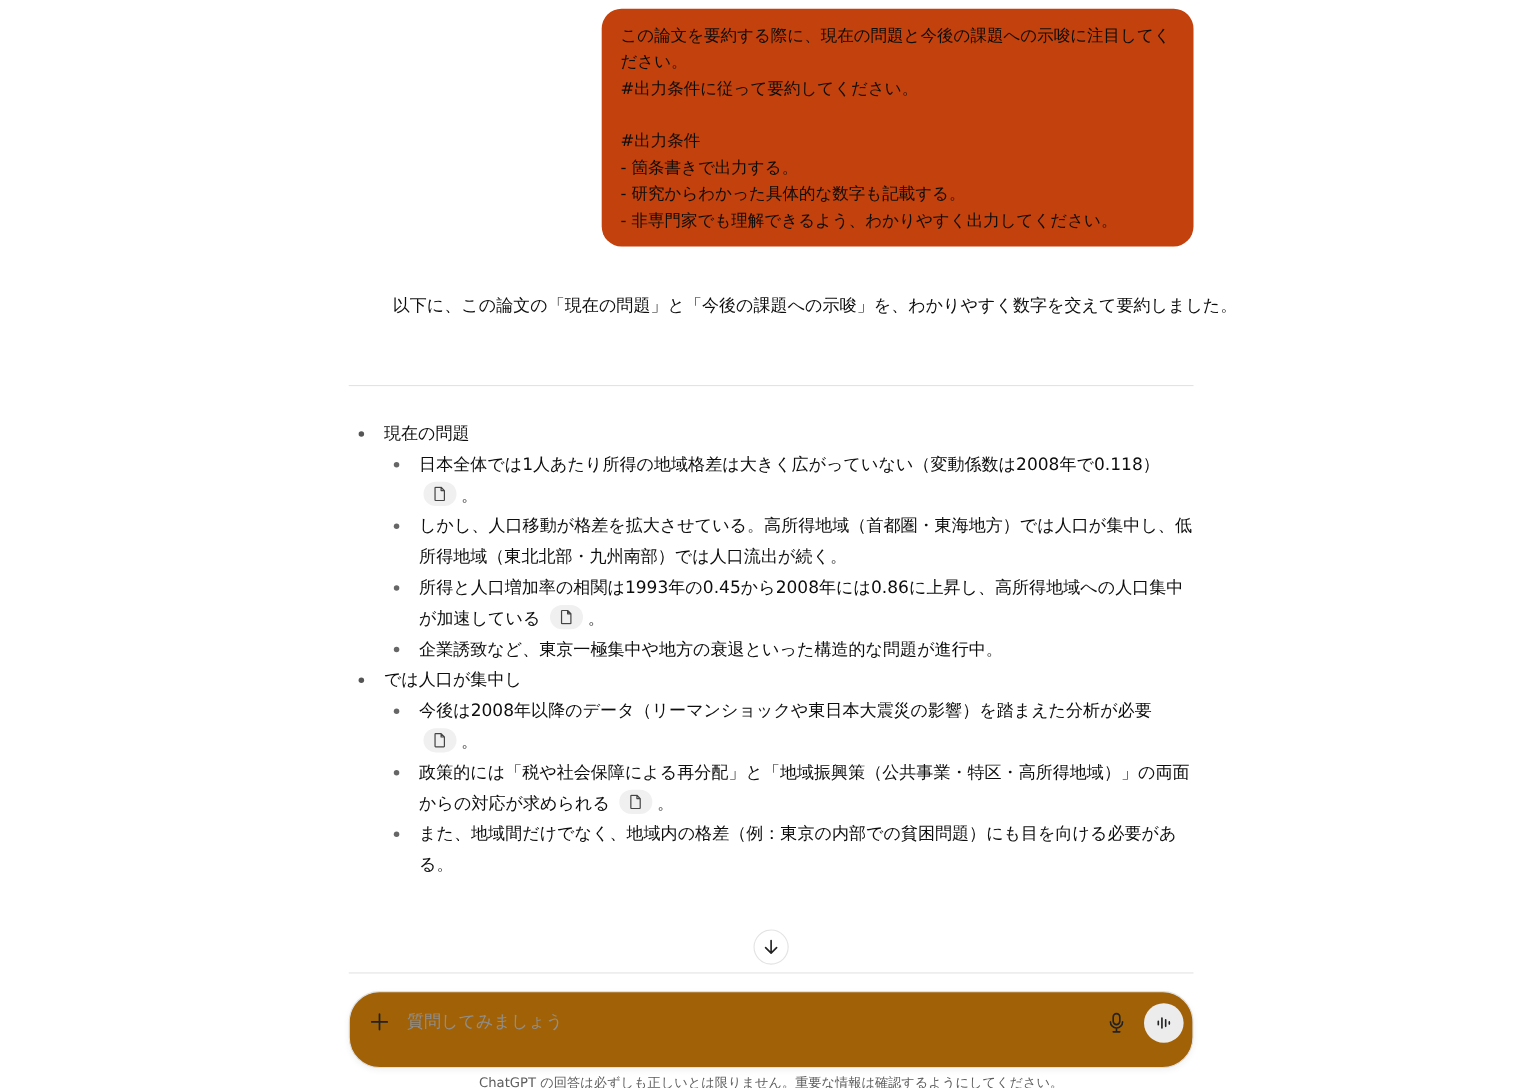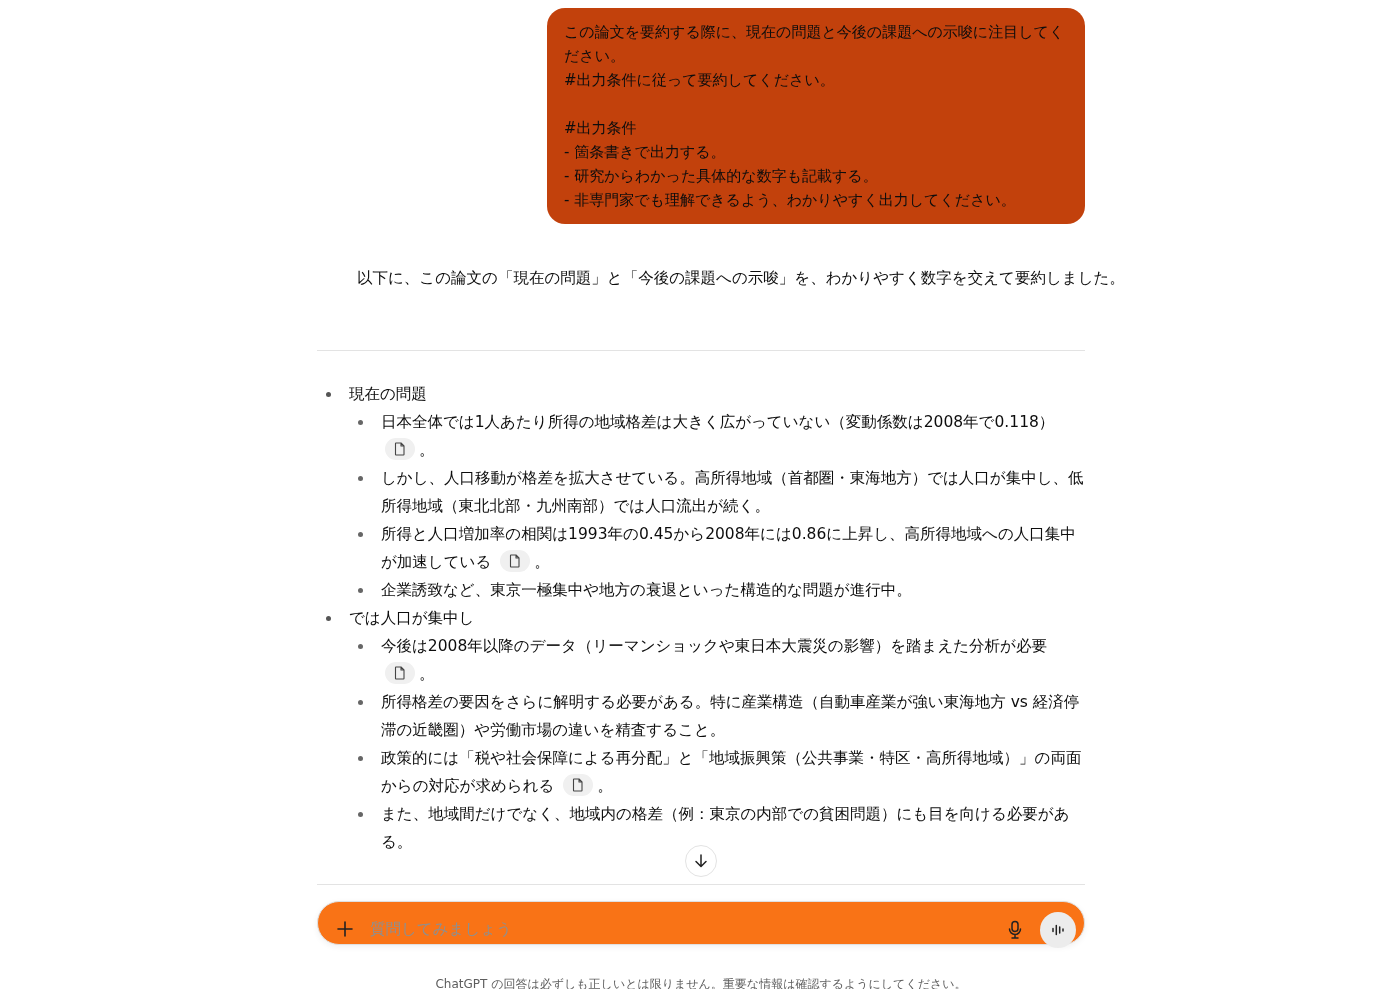--- a/index.html
+++ b/index.html
@@ -29,22 +29,22 @@
     vertical-align: middle; margin: 0 4px 0 4px; position: relative; top: -2px;
   }
   .cite svg { width: 12px; height: 14px; }
   .scroll-down {
     position: absolute; left: 685px; top: 845px; width: 32px; height: 32px;
     border-radius: 50%; border: 1px solid #e3e3e3; background: #fff;
     display: flex; align-items: center; justify-content: center;
   }
   .bottom-hr { position: absolute; left: 317px; top: 884px; width: 768px; height: 1px; background: #e3e3e3; }
   .composer {
-    position: absolute; left: 317px; top: 901px; width: 768px; height: 44px;
-    border: 1px solid #e0e0e0; border-radius: 28px; background: #f97316;
+    position: absolute; left: 317px; top: 901px; width: 768px; height: 70px;
+    border: 1px solid #e0e0e0; border-radius: 28px; background: #a16207;
     box-shadow: 0 2px 6px rgba(0,0,0,0.06);
   }
   .plus-btn { position: absolute; left: 16px; top: 16px; width: 22px; height: 22px; display: flex; align-items: center; justify-content: center; }
   .composer-input {
     position: absolute; left: 52px; top: 14px; width: 620px; height: 26px;
     border: none; outline: none; font-family: "DejaVu Sans", "Liberation Sans", sans-serif;
     font-size: 15.5px; color: #0d0d0d; background: transparent;
   }
   .composer-input::placeholder { color: #8f8f8f; }
   .mic-btn { position: absolute; left: 686px; top: 17px; width: 22px; height: 22px; display: flex; align-items: center; justify-content: center; }
@@ -111,24 +111,20 @@
       <span class="bullet"></span>
       <span>今後は2008年以降のデータ（リーマンショックや東日本大震災の影響）を踏まえた分析が必要</span>
       <span class="cite">
           <svg viewBox="0 0 12 14">
             <path d="M2 1h5l3 3v8.5a.5.5 0 0 1-.5.5h-7.5a.5.5 0 0 1-.5-.5v-11a.5.5 0 0 1 .5-.5z M7 1v3h3" fill="none" stroke="#444" stroke-width="1.1" stroke-linejoin="round"></path>
           </svg>
         </span><span>。</span>
     </div>
     <div class="sub-item">
       <span class="bullet"></span>
-      <span>所得格差の要因をさらに解明する必要がある。特に産業構造（自動車産業が強い東海地方 vs 経済停滞の近畿圏）や労働市場の違いを精査すること。</span>
-    </div>
-    <div class="sub-item">
-      <span class="bullet"></span>
       <span>政策的には「税や社会保障による再分配」と「地域振興策（公共事業・特区・高所得地域）」の両面からの対応が求められる</span>
       <span class="cite">
           <svg viewBox="0 0 12 14">
             <path d="M2 1h5l3 3v8.5a.5.5 0 0 1-.5.5h-7.5a.5.5 0 0 1-.5-.5v-11a.5.5 0 0 1 .5-.5z M7 1v3h3" fill="none" stroke="#444" stroke-width="1.1" stroke-linejoin="round"></path>
           </svg>
         </span><span>。</span>
     </div>
     <div class="sub-item">
       <span class="bullet"></span>
       <span>また、地域間だけでなく、地域内の格差（例：東京の内部での貧困問題）にも目を向ける必要がある。</span>

